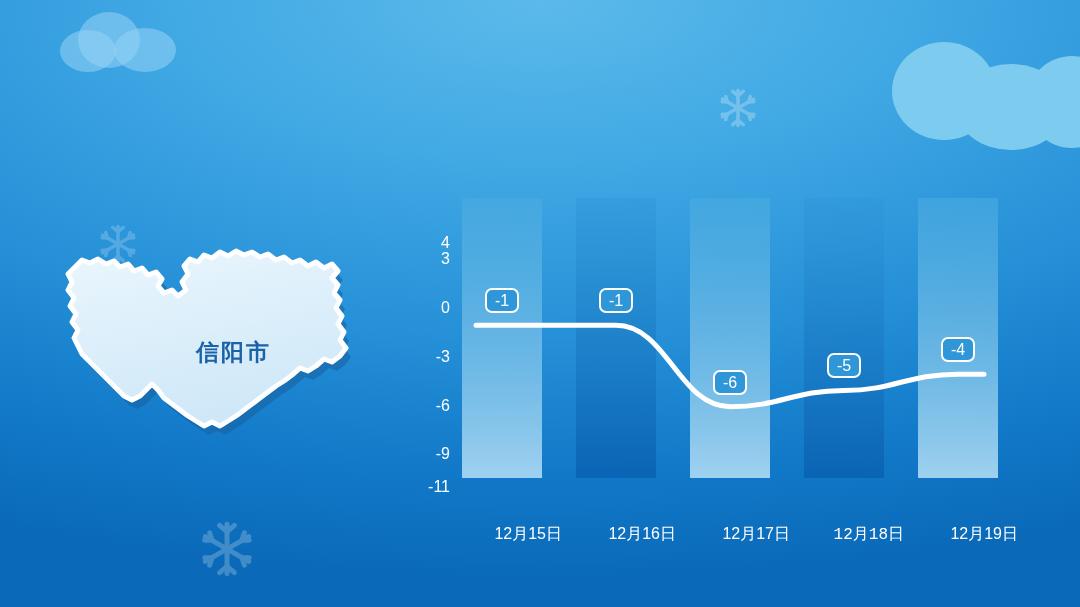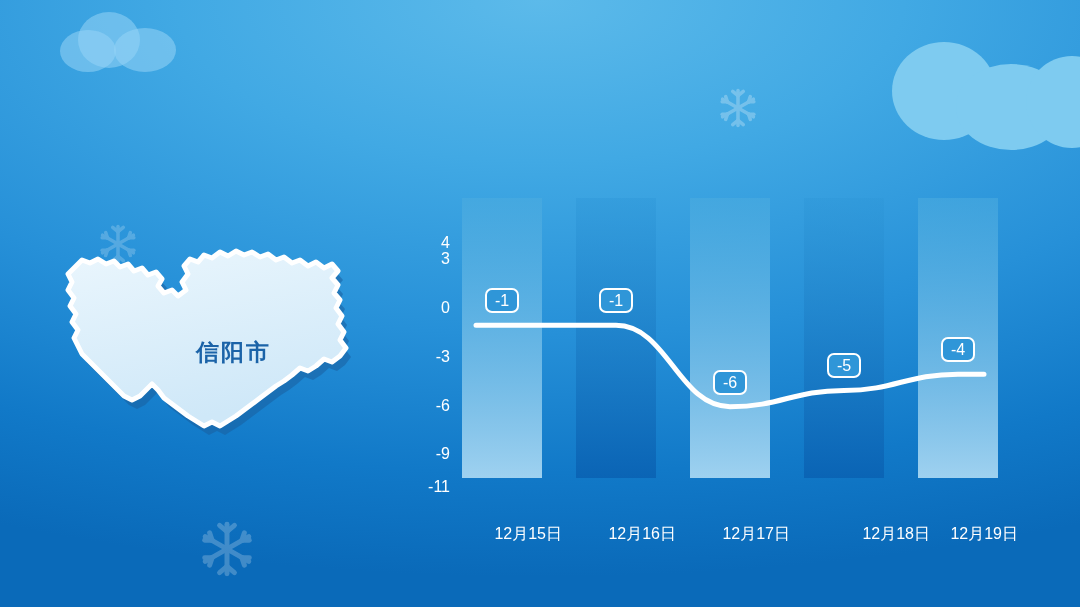--- a/index.html
+++ b/index.html
@@ -312,21 +312,21 @@
       <div class="ytick" style="top: 157.867px;">-3</div>
       <div class="ytick" style="top: 206.667px;">-6</div>
       <div class="ytick" style="top: 255.467px;">-9</div>
       <div class="ytick" style="top: 288px;">-11</div>
     </div>
 
   <div id="xaxis">
       <div class="xtick" style="left: 442px;">12月15日</div>
       <div class="xtick" style="left: 556px;">12月16日</div>
       <div class="xtick" style="left: 670px;">12月17日</div>
-      <div class="xtick" style="left: 810px;">12月18日</div>
+      <div class="xtick" style="left: 784px; font-family: Liberation Mono, monospace;">12月18日</div>
       <div class="xtick" style="left: 898px;">12月19日</div>
     </div>
 
   <div id="badges">
       <div class="badge" style="left: 485px; top: 288.333px;">-1</div>
       <div class="badge" style="left: 599px; top: 288.333px;">-1</div>
       <div class="badge" style="left: 713px; top: 369.667px;">-6</div>
       <div class="badge" style="left: 827px; top: 353.4px;">-5</div>
       <div class="badge" style="left: 941px; top: 337.133px;">-4</div>
     </div>

